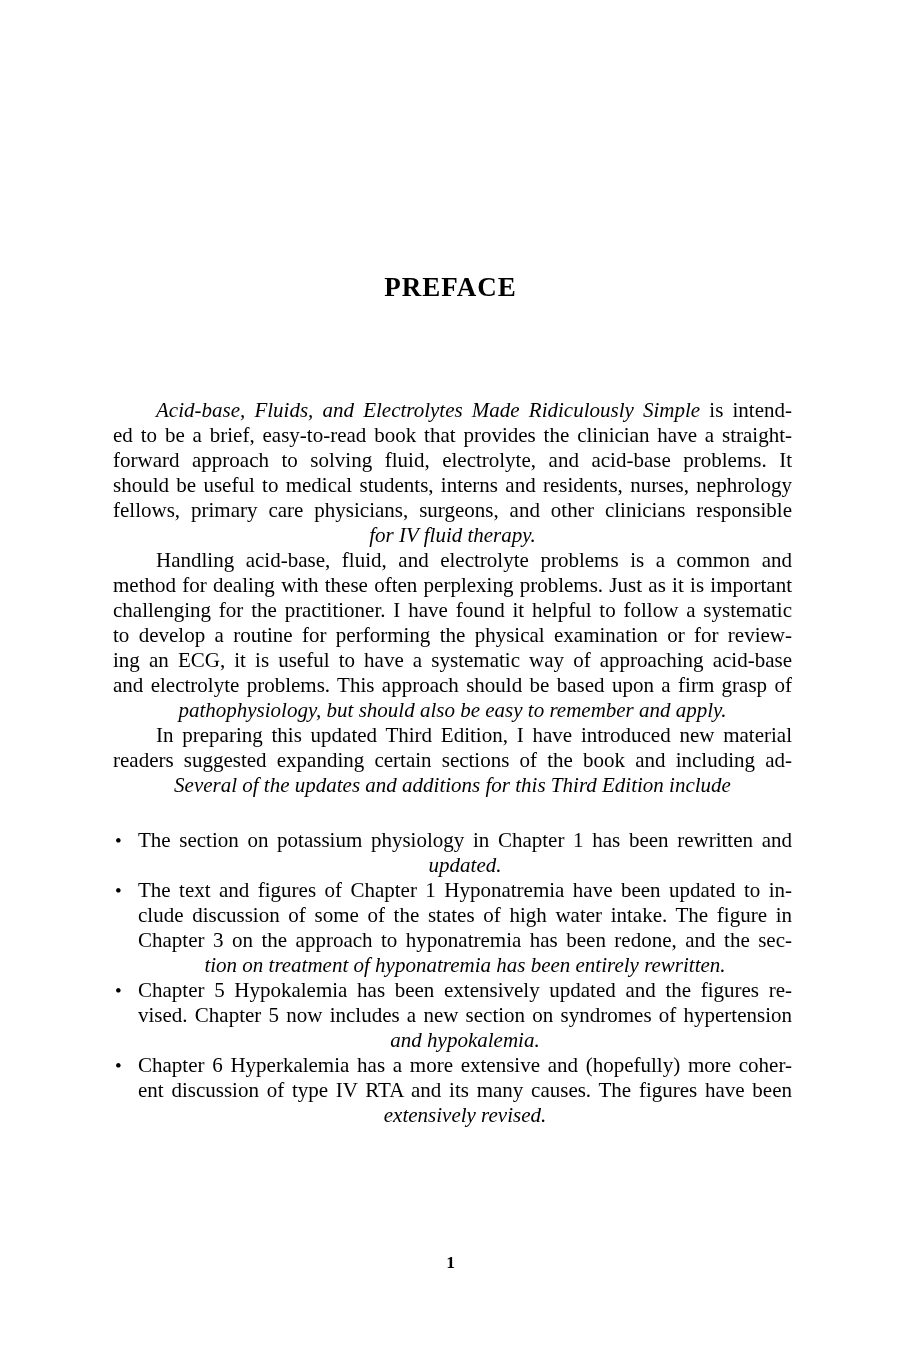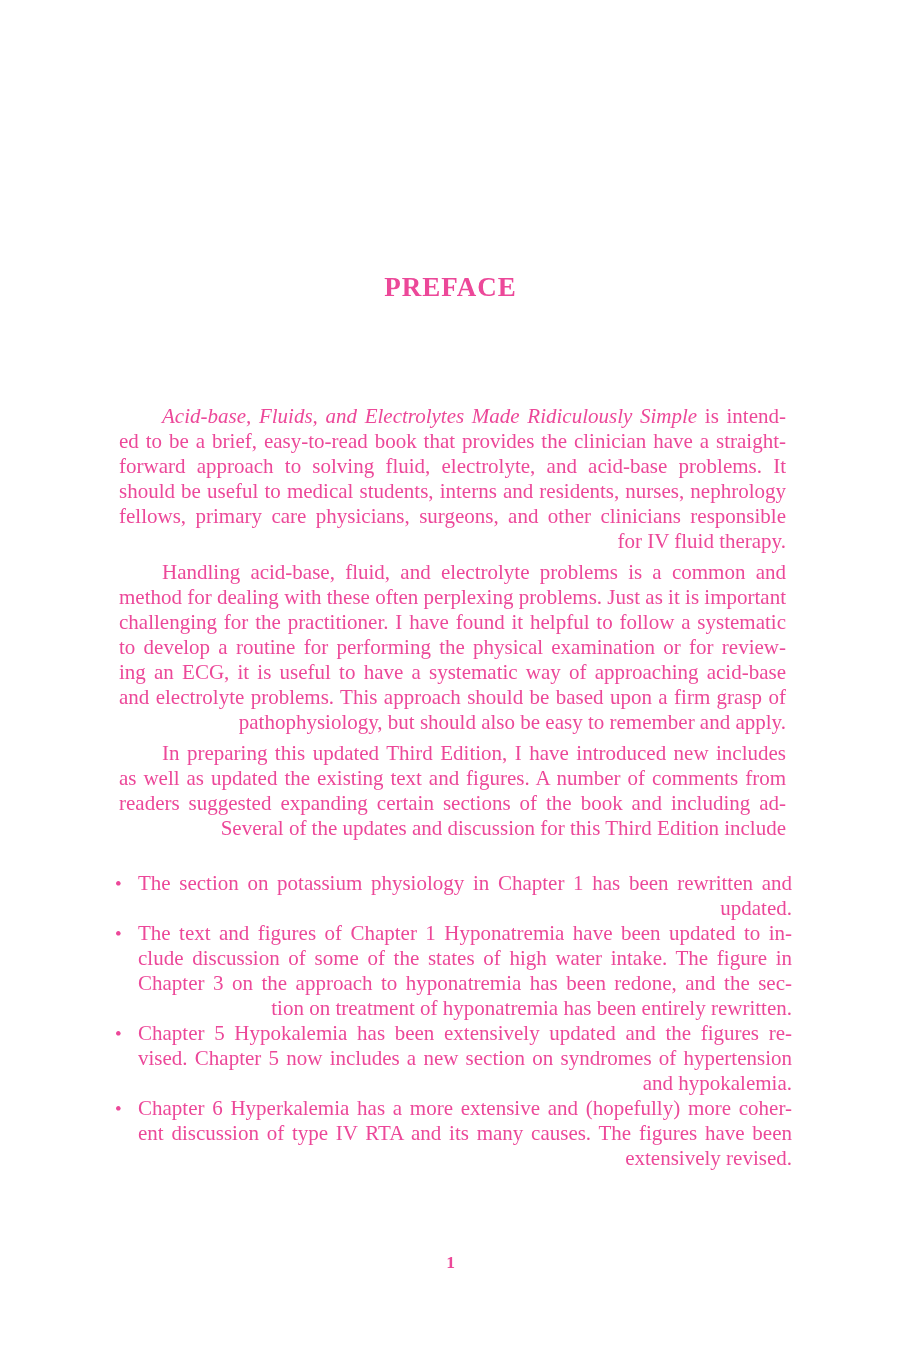--- a/index.html
+++ b/index.html
@@ -2,45 +2,45 @@
 <html><head>
 <meta charset="utf-8">
 <style>
   html, body { margin: 0; padding: 0; background: #ffffff; }
   .page {
     position: relative;
     width: 901px;
     height: 1351px;
     background: #ffffff;
     font-family: "Liberation Serif", "DejaVu Serif", serif;
-    color: #ec4899;
+    color: #000000;
     overflow: hidden;
   }
   .title {
     position: absolute;
     top: 272px;
     left: 0;
     width: 100%;
     text-align: center;
     font-weight: bold;
     font-size: 27px;
     letter-spacing: 1px;
   }
   .body-text {
     position: absolute;
     left: 113px;
     top: 398px;
     width: 679px;
     font-size: 21px;
     line-height: 25px;
   }
-  .para { margin: 6px; }
+  .para { margin: 0; }
   .ln { width: 100%; white-space: normal; }
   .j  { text-align: justify; text-align-last: justify; }
-  .l  { text-align: right; }
+  .l  { text-align: center; font-style: italic; }
   .ind { text-indent: 43px; }
   .it { font-style: italic; }
   .bullet-list { margin-top: 30px; }
   .bullet-item { position: relative; padding-left: 25px; }
   .bullet-mark {
     position: absolute;
     left: 2px;
     top: 0;
     font-size: 19px;
     line-height: 25px;
@@ -77,24 +77,23 @@
       <div class="ln j ind">Handling acid-base, fluid, and electrolyte problems is a common and</div>
       <div class="ln j">method for dealing with these often perplexing problems. Just as it is important</div>
       <div class="ln j">challenging for the practitioner. I have found it helpful to follow a systematic</div>
       <div class="ln j">to develop a routine for performing the physical examination or for review-</div>
       <div class="ln j">ing an ECG, it is useful to have a systematic way of approaching acid-base</div>
       <div class="ln j">and electrolyte problems. This approach should be based upon a firm grasp of</div>
       <div class="ln l">pathophysiology, but should also be easy to remember and apply.</div>
     </div>
 
     <div class="para">
-      <div class="ln j ind">In preparing this updated Third Edition, I have introduced new includes</div>
-      <div class="ln j">as well as updated the existing text and figures. A number of comments from</div>
+      <div class="ln j ind">In preparing this updated Third Edition, I have introduced new material</div>
       <div class="ln j">readers suggested expanding certain sections of the book and including ad-</div>
-      <div class="ln l">Several of the updates and discussion for this Third Edition include</div>
+      <div class="ln l">Several of the updates and additions for this Third Edition include</div>
     </div>
 
     <div class="bullet-list">
 
       <div class="bullet-item">
         <span class="bullet-mark">•</span>
         <div class="ln j">The section on potassium physiology in Chapter 1 has been rewritten and</div>
         <div class="ln l">updated.</div>
       </div>
 

